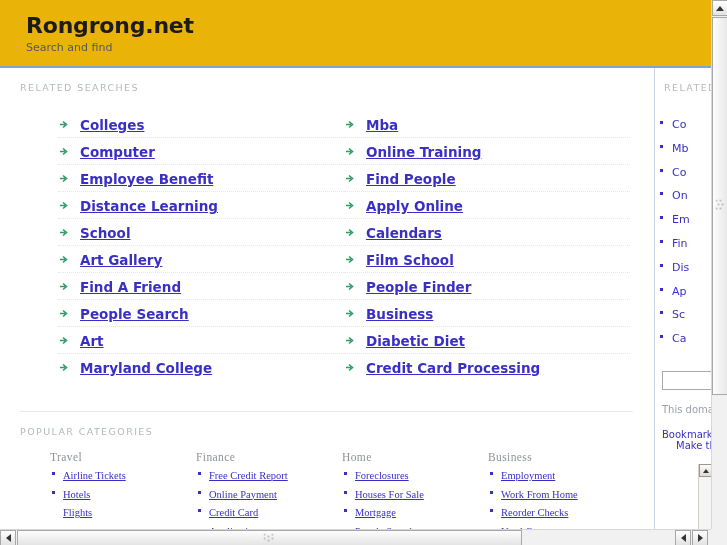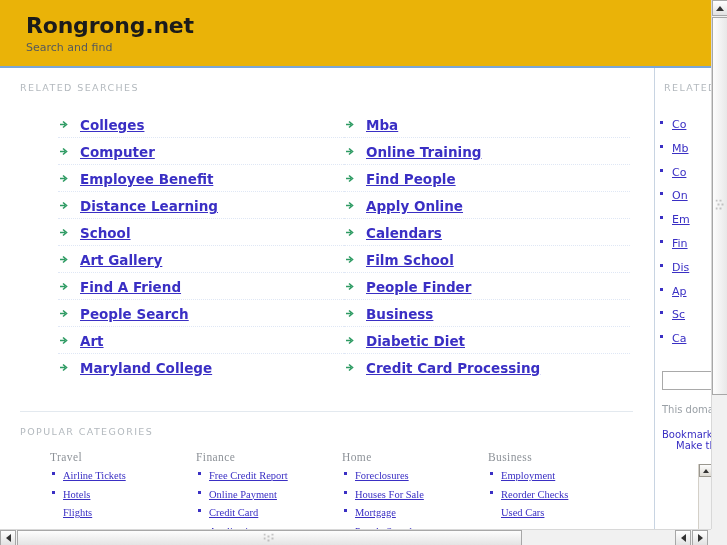--- a/index.html
+++ b/index.html
@@ -173,21 +173,20 @@
   }
   .side-dot {
     position: absolute;
     left: 4px; top: 10px;
     width: 3px; height: 3px;
     background: #3a2fc4;
   }
   .side-link {
     font-size: 11px;
     color: #3a2fc4;
-    text-decoration: underline;
     cursor: pointer;
   }
   #side-list { margin-top: 18px; }
 
   #side-search-box {
     margin: 22px 0 0 6px;
     width: 54px;
     height: 19px;
     border: 1px solid #a9a9a9;
     background: #fff;
@@ -424,20 +423,21 @@
               <div class="pop-col">
                 <div class="pop-head">Home</div>
                 <div class="pop-item"><span class="dot-icon"></span><a class="pop-link">Foreclosures</a></div>
                 <div class="pop-item"><span class="dot-icon"></span><a class="pop-link">Houses For Sale</a></div>
                 <div class="pop-item"><span class="dot-icon"></span><a class="pop-link">Mortgage</a></div>
                 <div class="pop-item"><a class="pop-link">People Search</a></div>
               </div>
               <div class="pop-col">
                 <div class="pop-head">Business</div>
                 <div class="pop-item"><span class="dot-icon"></span><a class="pop-link">Employment</a></div>
+                <div class="pop-item"><span class="dot-icon"></span><a class="pop-link">Work From Home</a></div>
                 <div class="pop-item"><span class="dot-icon"></span><a class="pop-link">Reorder Checks</a></div>
                 <div class="pop-item"><a class="pop-link">Used Cars</a></div>
               </div>
             </div>
         </div>
 
       </div>
 
       <div id="side-col">
         <div class="section-label" style="padding-left:8px;">RELATED</div>

